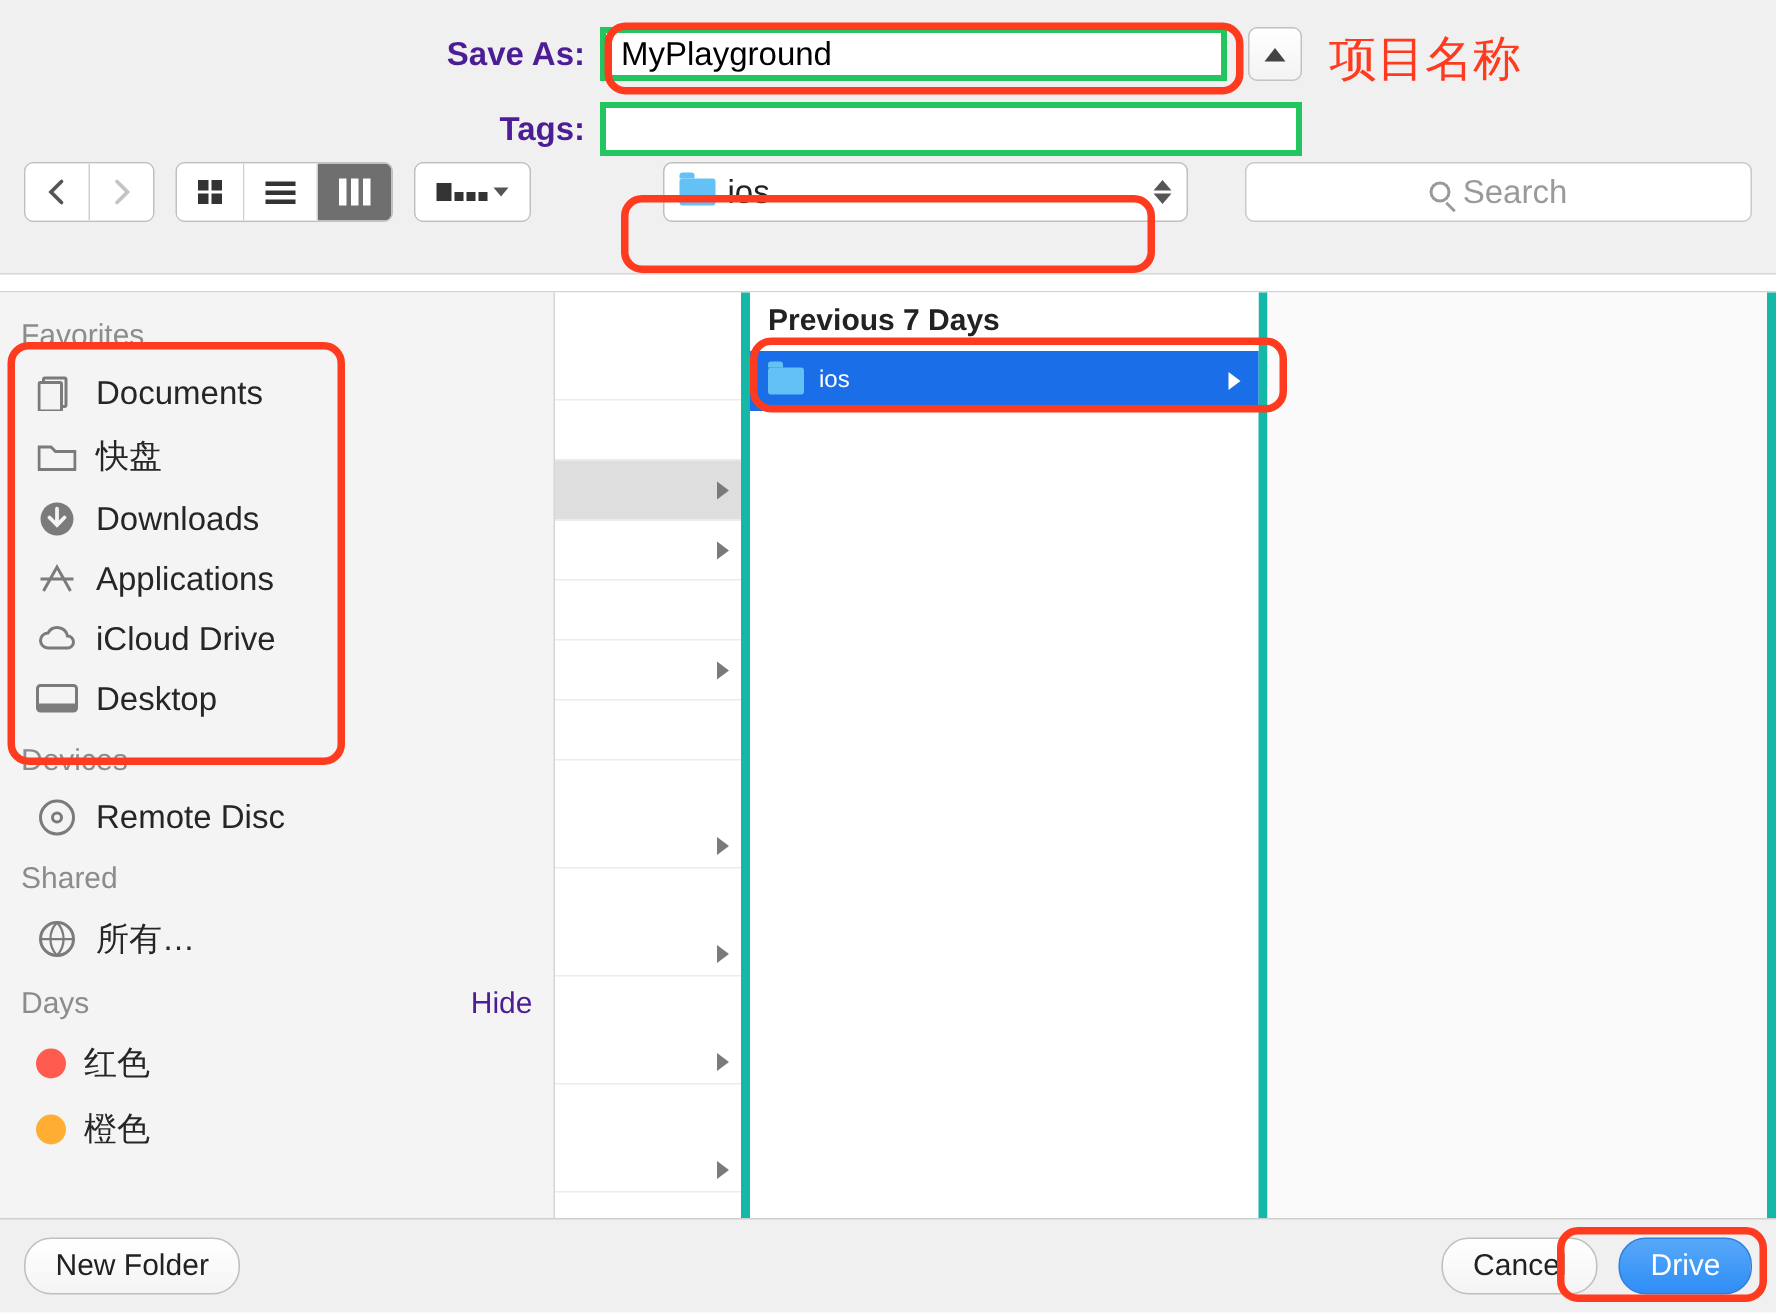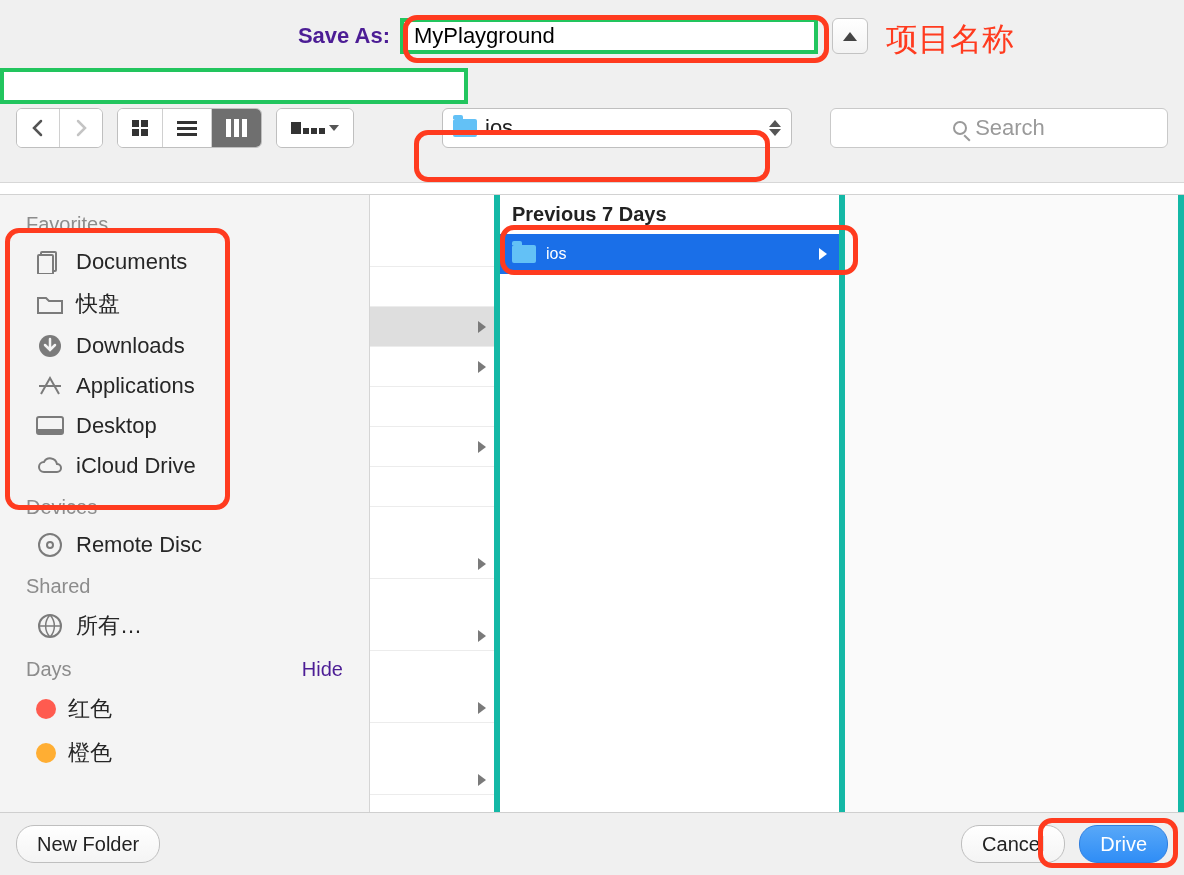--- a/index.html
+++ b/index.html
@@ -40,21 +40,21 @@
 .vlist i{width:20px;height:3px;background:currentColor;display:block;}
 .vcol{gap:3px;}
 .vcol i{width:5px;height:18px;background:currentColor;display:inline-block;}
 .vgal{gap:2px;align-items:flex-end;}
 .vgal i{width:6px;height:6px;background:currentColor;display:inline-block;}
 .vgal i:first-child{width:10px;height:12px;}
 .dd-caret{display:inline-block;margin-left:4px;width:0;height:0;border-left:5px solid transparent;border-right:5px solid transparent;border-top:6px solid #555;}
 
 
 .body-area { display: flex; position: absolute; top: 194px; bottom: 63px; left: 0; right: 0; border-top: 1px solid #d2d2d2; }
-.sidebar { width: 370px; background: #f4f4f4; border-right: 1px solid #d5d5d5; padding: 8px 12px; font-size: 22px; overflow: hidden; }
+.sidebar { width: 370px; background: #f4f4f4; border-right: 1px solid #d5d5d5; padding: 8px 0; font-size: 22px; overflow: hidden; }
 .sb-header { color: #8c8c8c; font-size: 20px; padding: 10px 14px 6px 14px; display: flex; justify-content: space-between; align-items: center; }
 .sb-hide { color: #4c1d95; font-size: 20px; }
 .sb-item { display: flex; align-items: center; gap: 12px; padding: 7px 14px 7px 24px; color: #262626; cursor: default; }
 .sb-ico { width: 28px; height: 22px; display: flex; align-items: center; justify-content: center; color: #7b7b7b; }
 .tag-dot { width: 20px; height: 20px; border-radius: 50%; }
 
 .columns { flex: 1; display: flex; }
 .col { border-right: 6px solid #14b8a6; position: relative; }
 .col1 { width: 130px; background: #fff; }
 .col2 { width: 345px; background: #fff; }
@@ -88,20 +88,21 @@
 
 <div class="top-form">
   <div class="form-row">
     <div class="form-label">Save As:</div>
     <input class="form-input saveas-input" value="MyPlayground" style="">
     <button class="collapse-btn">
       <span class="chev-up"></span>
     </button>
   </div>
   <div class="form-row" style="margin-bottom:4px;">
+    <div class="form-label">Tags:</div>
     <input class="form-input tags-input" value="" style="">
   </div>
 
   <div class="toolbar">
     <div class="seg">
       <button>
           <svg width="14" height="18">
             <path d="M10 2 L3 9 L10 16" stroke="#555" stroke-width="2.5" fill="none" stroke-linecap="round"></path>
           </svg>
         </button>
@@ -200,33 +201,33 @@
       <span class="sb-ico">
           <svg width="26" height="24">
             <path d="M4 20 L13 4 L22 20 M2 12 h22" stroke="#7b7b7b" stroke-width="2" fill="none"></path>
           </svg>
         </span>
       <span>Applications</span>
     </div>
     <div class="sb-item">
       <span class="sb-ico">
           <svg width="28" height="20">
+            <path d="M8 16 a5 5 0 0 1 0-10 a7 7 0 0 1 13 2 a4 4 0 0 1 0 8 z" fill="none" stroke="#7b7b7b" stroke-width="2"></path>
+          </svg>
+        </span>
+      <span>iCloud Drive</span>
+    </div>
+    <div class="sb-item">
+      <span class="sb-ico">
+          <svg width="28" height="20">
             <rect x="1" y="1" width="26" height="17" rx="2" fill="none" stroke="#7b7b7b" stroke-width="2"></rect>
             <rect x="1" y="13" width="26" height="5" fill="#7b7b7b"></rect>
           </svg>
         </span>
       <span>Desktop</span>
-    </div>
-    <div class="sb-item">
-      <span class="sb-ico">
-          <svg width="28" height="20">
-            <path d="M8 16 a5 5 0 0 1 0-10 a7 7 0 0 1 13 2 a4 4 0 0 1 0 8 z" fill="none" stroke="#7b7b7b" stroke-width="2"></path>
-          </svg>
-        </span>
-      <span>iCloud Drive</span>
     </div>
 
     <div class="sb-header">
         <span>Devices</span>
       </div>
     <div class="sb-item">
       <span class="sb-ico">
           <svg width="26" height="26">
             <circle cx="13" cy="13" r="11" fill="none" stroke="#7b7b7b" stroke-width="2"></circle>
             <circle cx="13" cy="13" r="3" fill="none" stroke="#7b7b7b" stroke-width="2"></circle>

